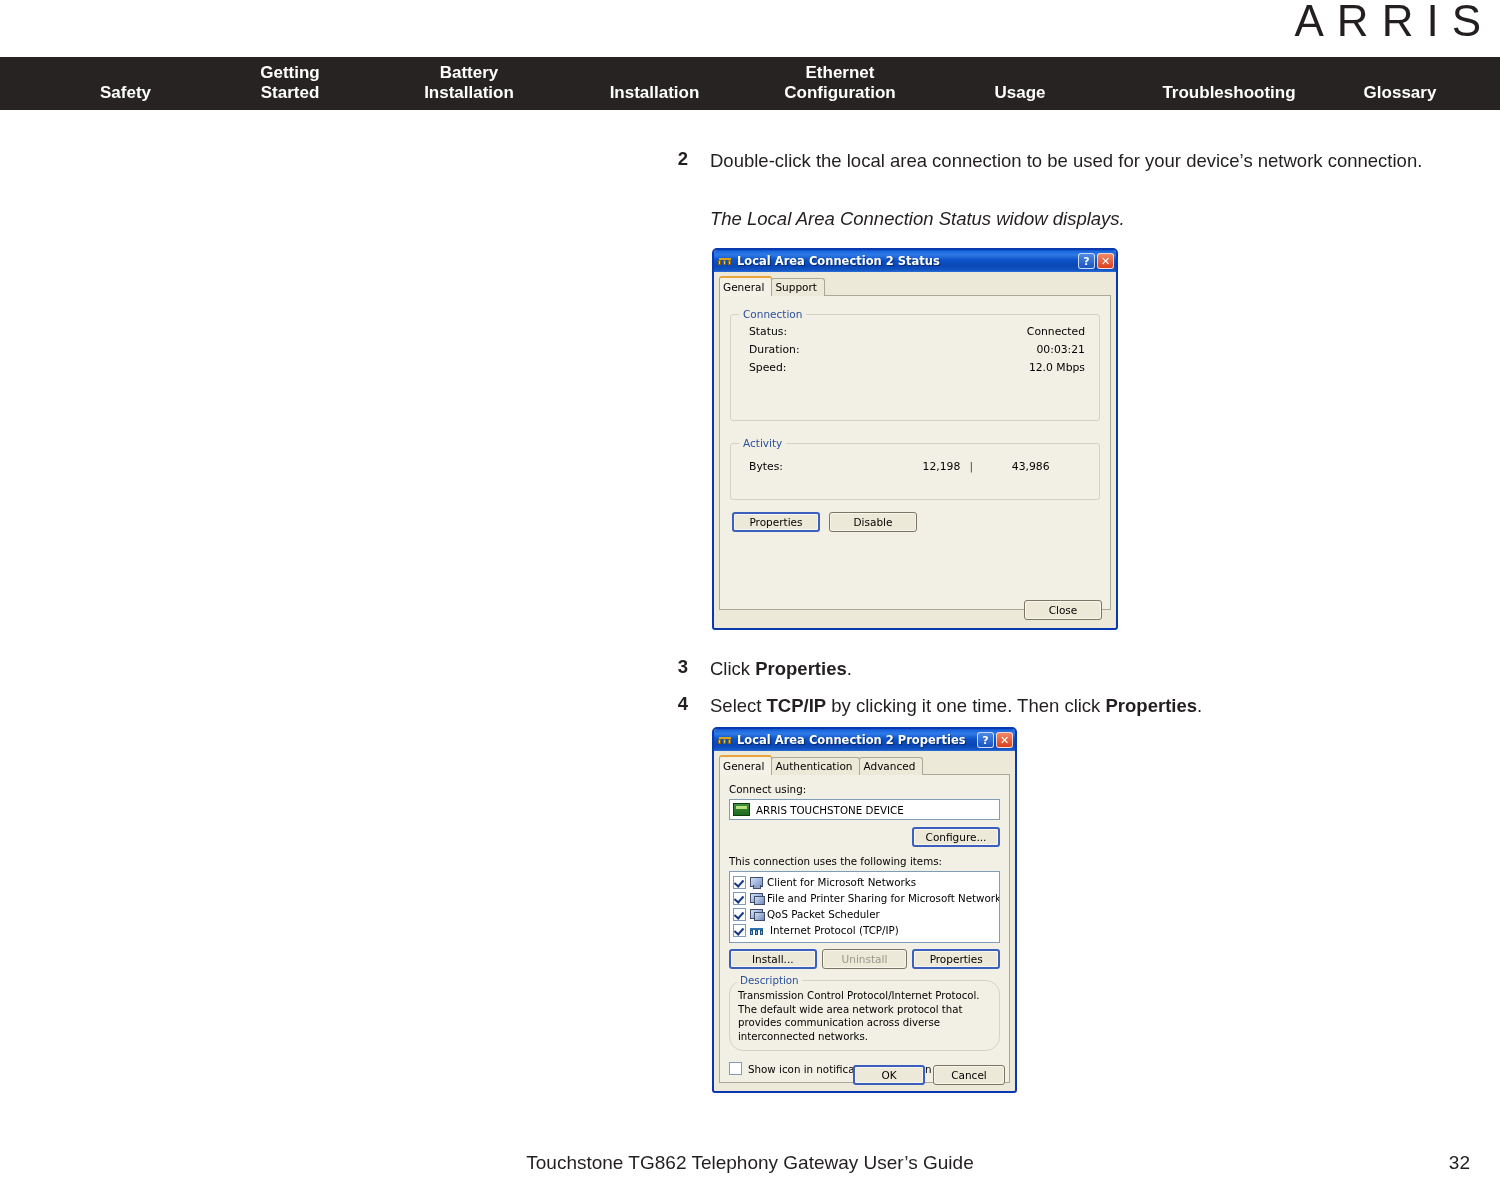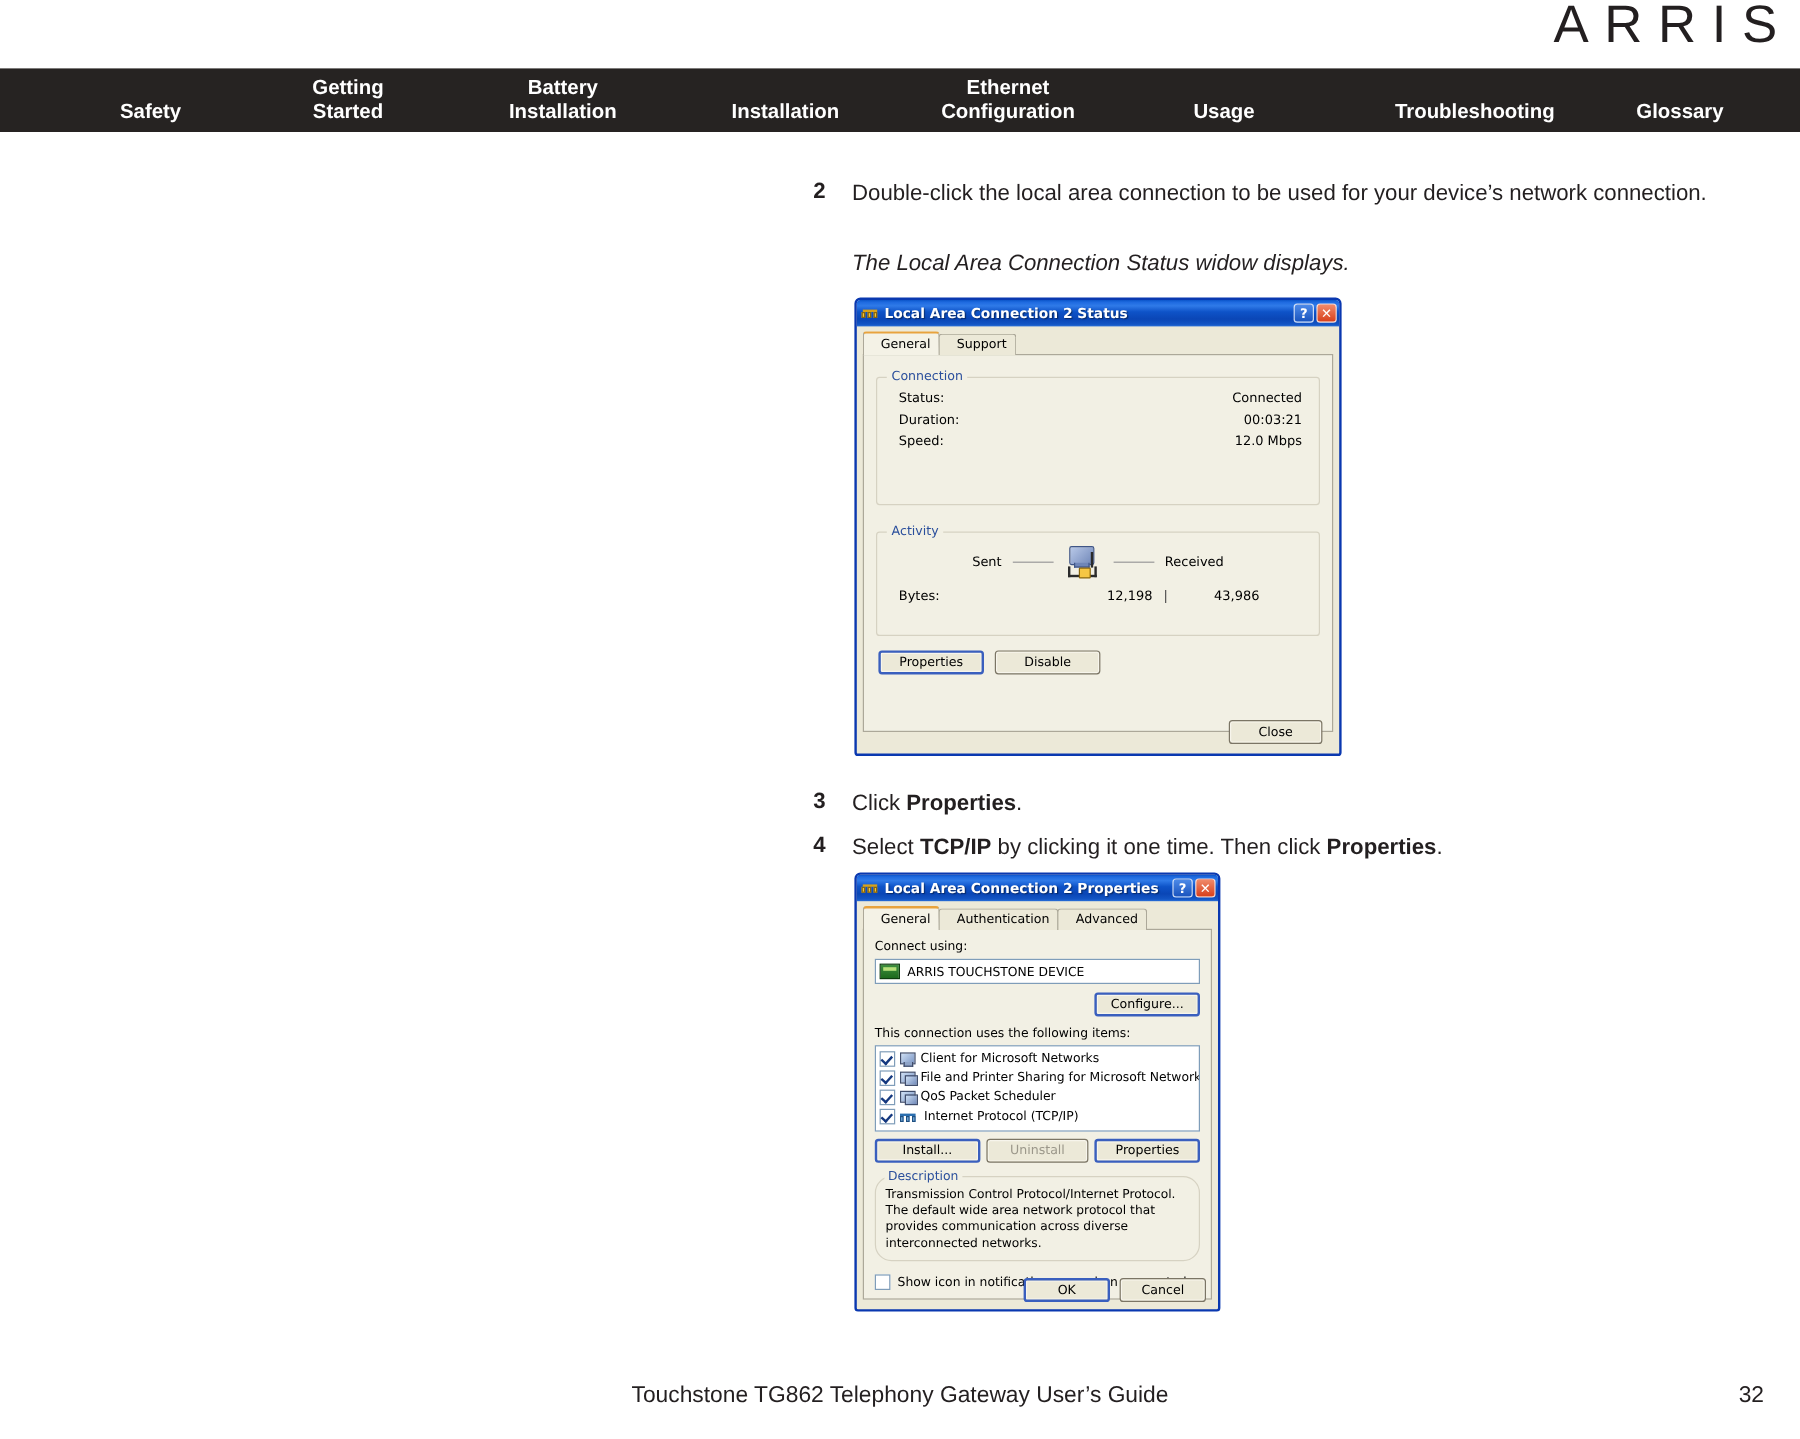--- a/index.html
+++ b/index.html
@@ -143,21 +143,21 @@
   .xp-btn-close {
     background: linear-gradient(to bottom,#f08a6a,#d8401c);
   }
 
   .xp-body { padding: 5px 5px 5px 5px; position: relative; }
 
   
   .xp-tabs { display: flex; align-items: flex-end; height: 19px; position: relative; z-index: 3; }
   .xp-tab {
     font-size: 10.5px; color: #000;
-    padding: 2px 7px 2px 14px;
+    padding: 2px 7px 2px 3px;
     background: #ece9d8;
     border: 1px solid #aca899;
     border-bottom: none;
     border-radius: 3px 3px 0 0;
     margin-right: -1px;
     line-height: 13px;
   }
   .xp-tab.active {
     background: #f4f2e6;
     border-top: 2px solid #e8a33d;
@@ -505,33 +505,20 @@
         </div>
         <div class="kv-row">
           <span>Speed:</span>
           <span>12.0 Mbps</span>
         </div>
         <div style="height:34px;"></div>
       </div>
 
       <div class="xp-group" style="margin-top:22px;">
         <span class="legend">Activity</span>
-        <div class="activity-icons">
-          <span>Sent</span>
-          <span class="dash"></span>
-          <span class="net-icon">
-            <span class="mon"></span>
-              <span class="stand"></span>
-              <span class="wire2"></span>
-              <span class="wire"></span>
-              <span class="plug"></span>
-          </span>
-          <span class="dash"></span>
-          <span>Received</span>
-        </div>
         <div class="bytes-row">
           <span class="lbl">Bytes:</span>
           <span class="sent">12,198</span>
           <span class="sep">|</span>
           <span class="recv">43,986</span>
         </div>
         <div style="height:14px;"></div>
       </div>
 
       <div class="btn-row-1">

